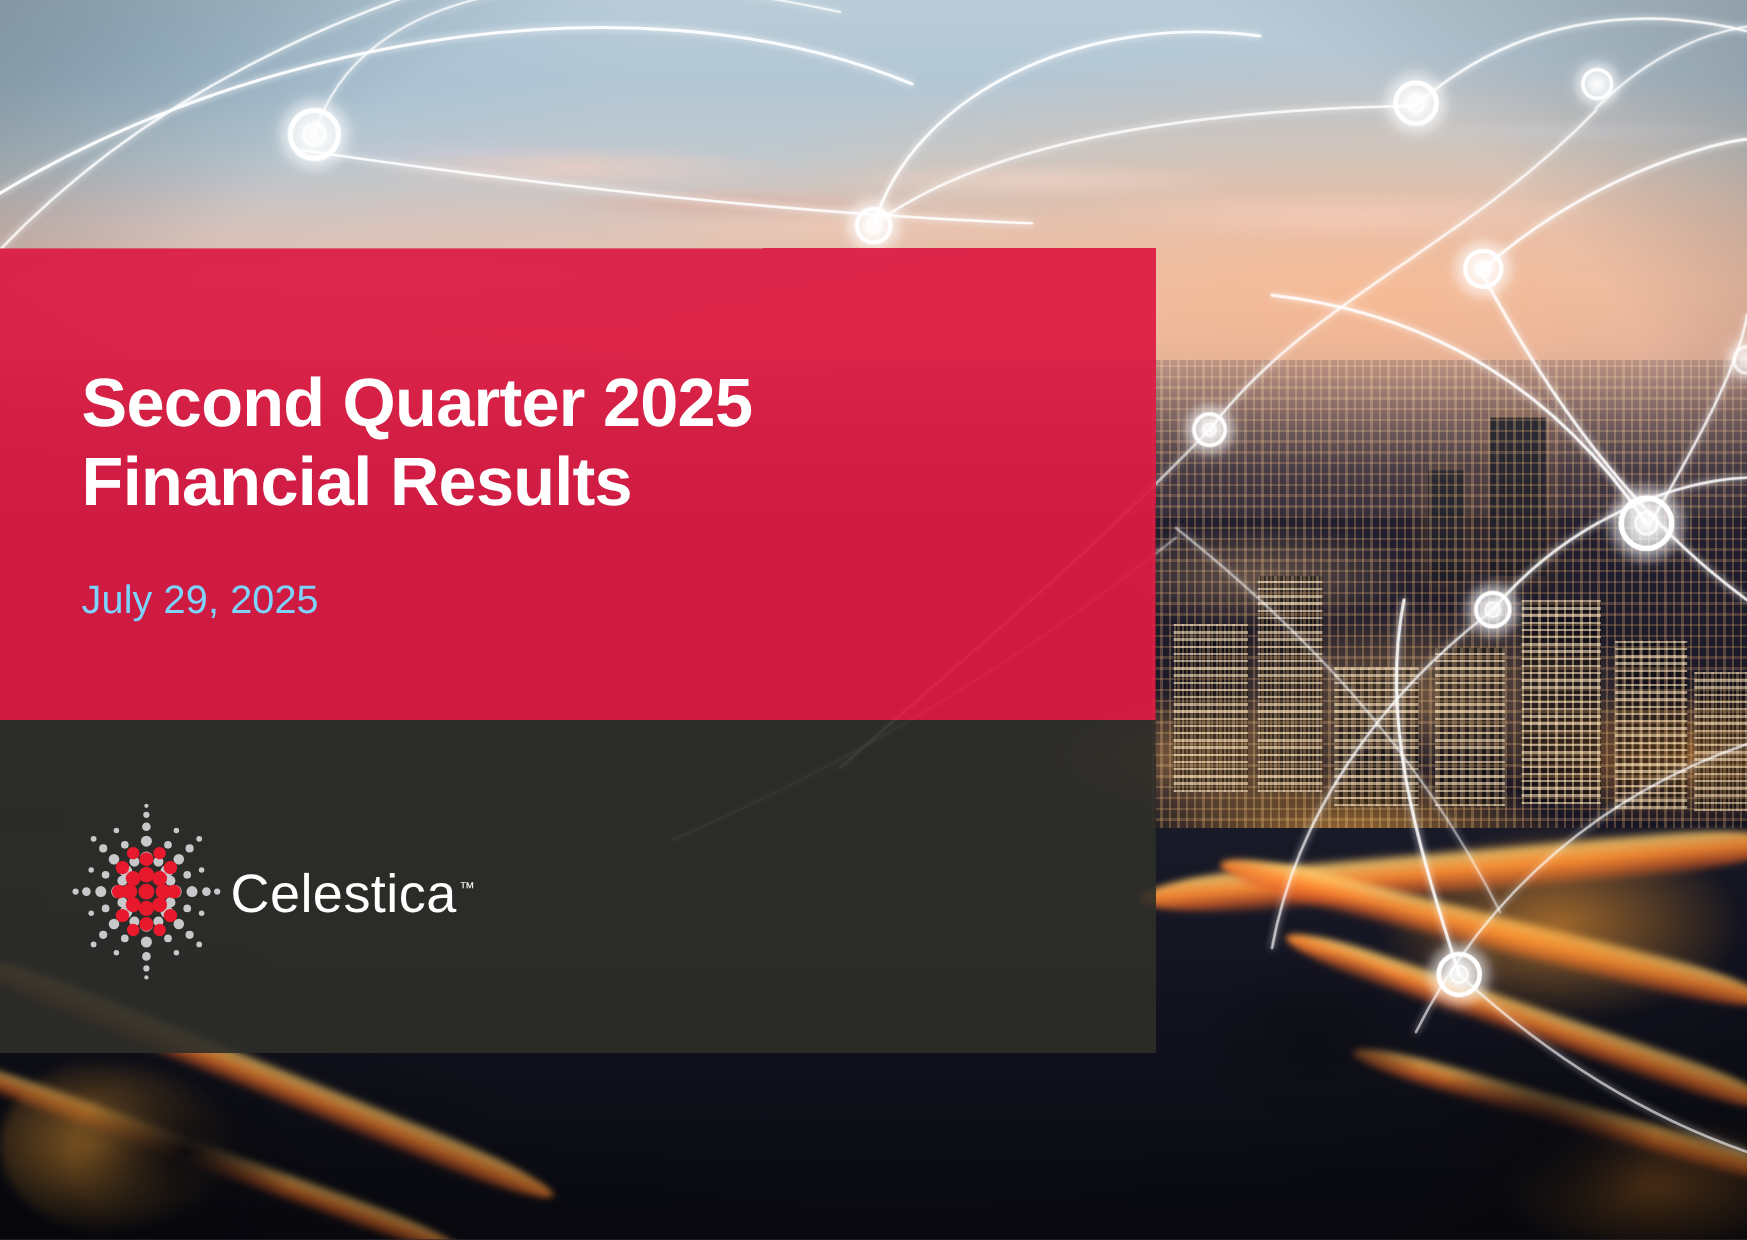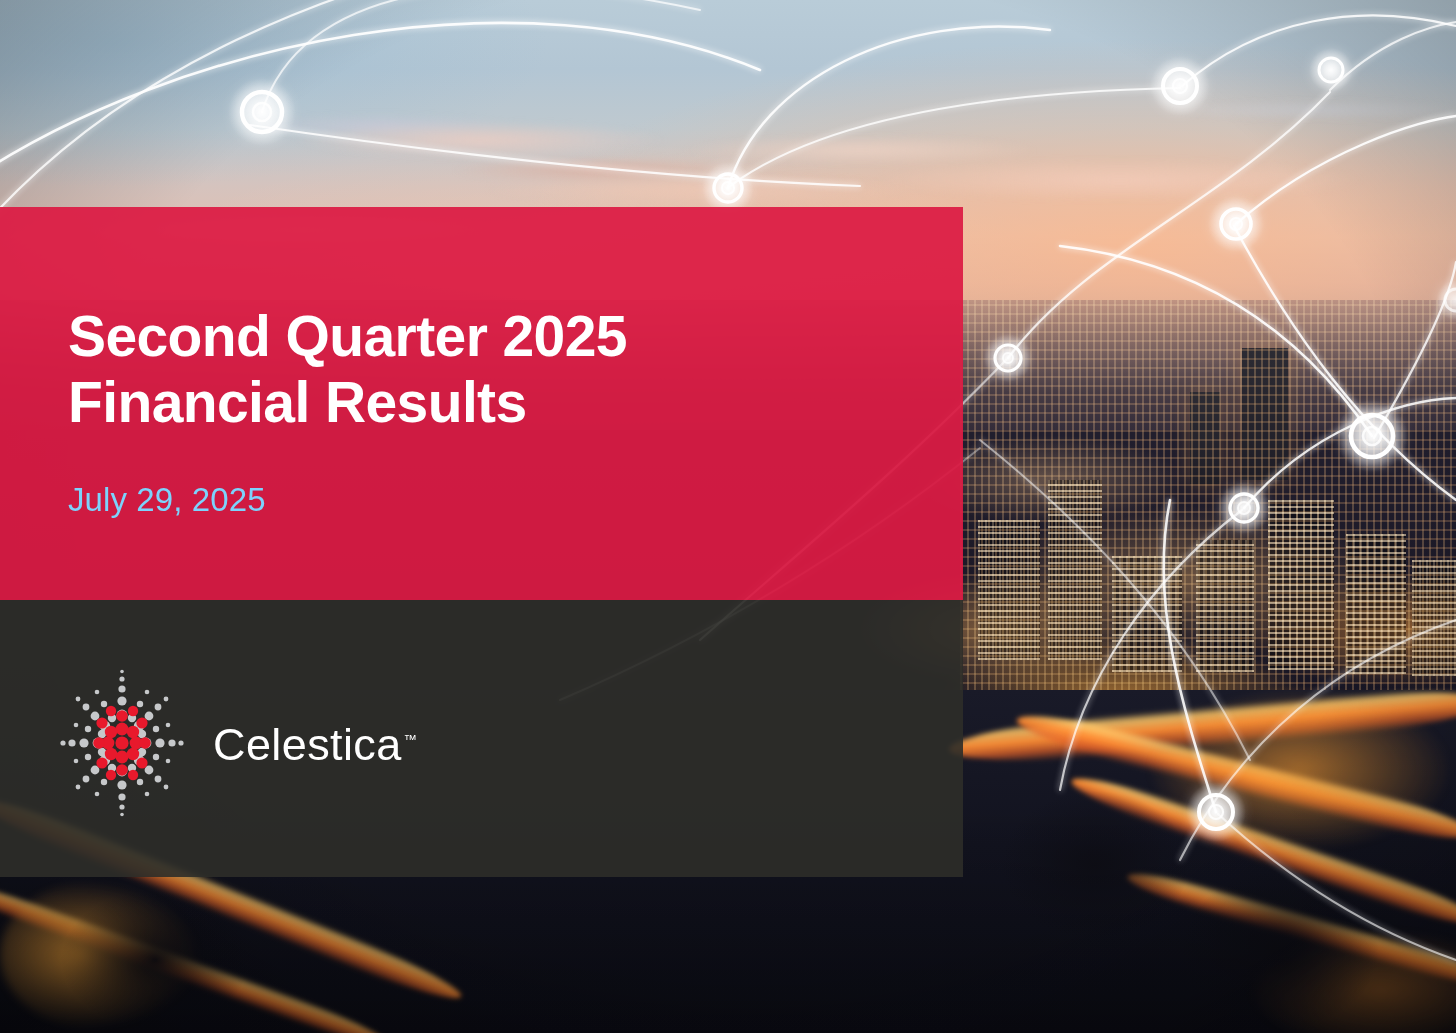--- a/index.html
+++ b/index.html
@@ -177,21 +177,21 @@
     position: absolute;
     left: 0; top: 600px;
     width: 963px; height: 277px;
     background: rgba(46,46,41,.90);
   }
   #logo-lockup {
     position: absolute;
     left: 58px; top: 668px;
     display: flex;
     align-items: center;
-    gap: 27px;
+    gap: 6px;
   }
   #logo-mark { width: 128px; height: 150px; display: block; }
   .wordmark {
     position: relative;
     color: #ffffff;
     font-size: 45px;
     font-weight: 400;
     letter-spacing: 0.4px;
     line-height: 1;
     padding-top: 2px;

